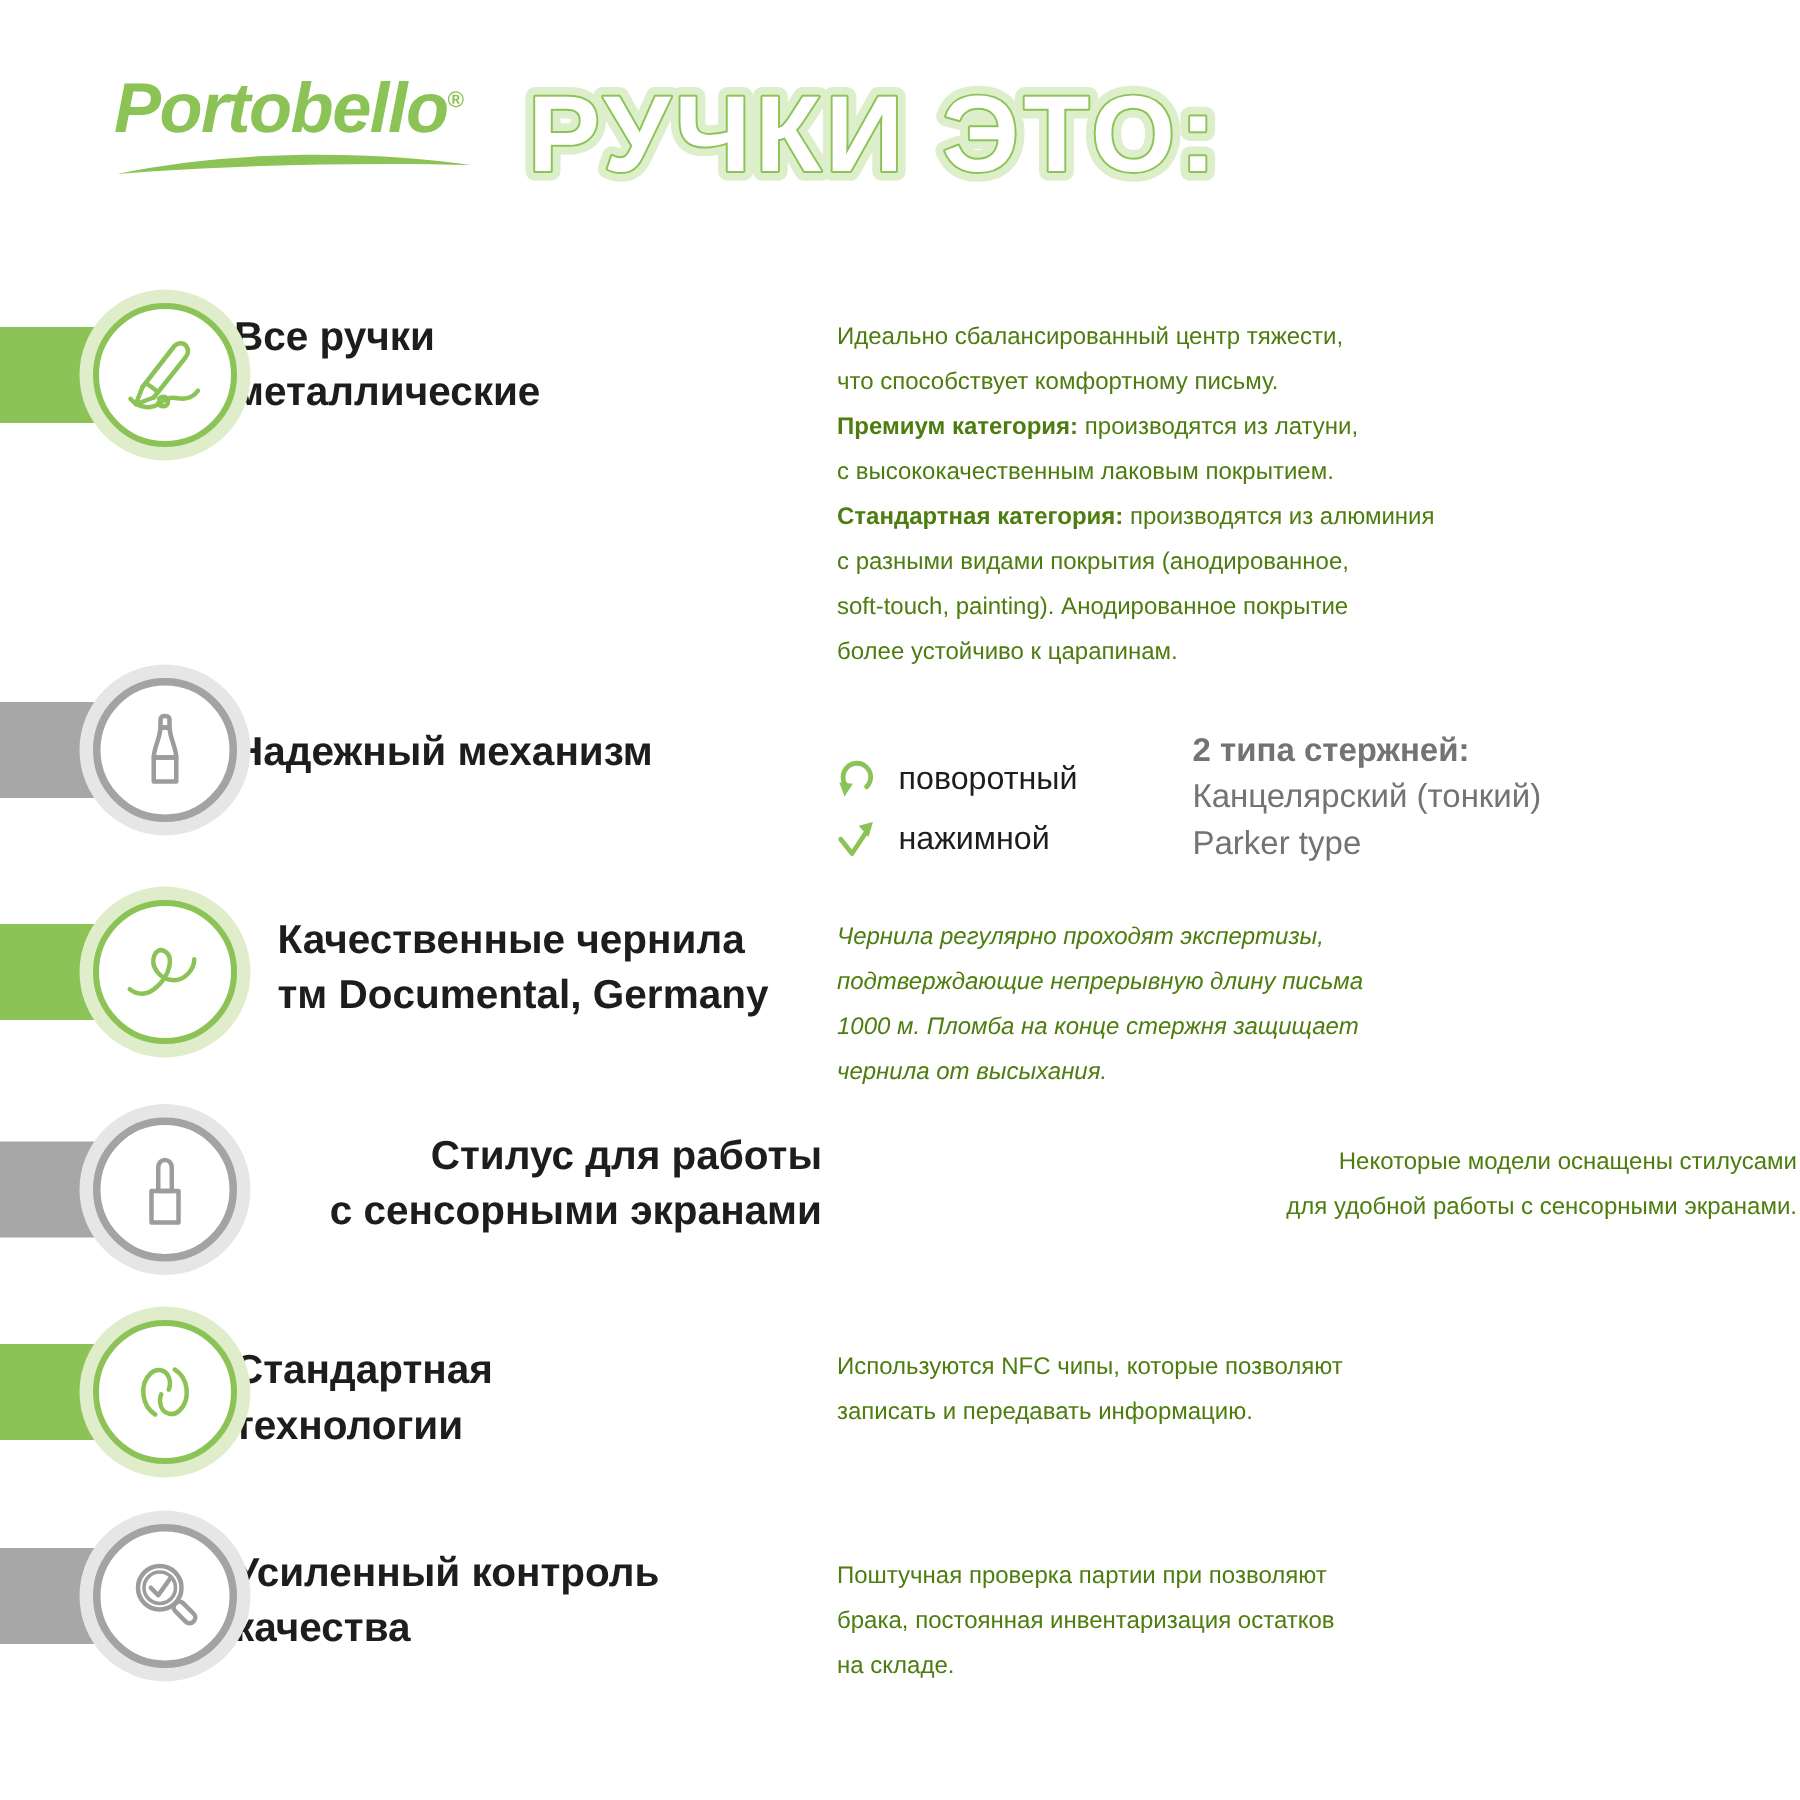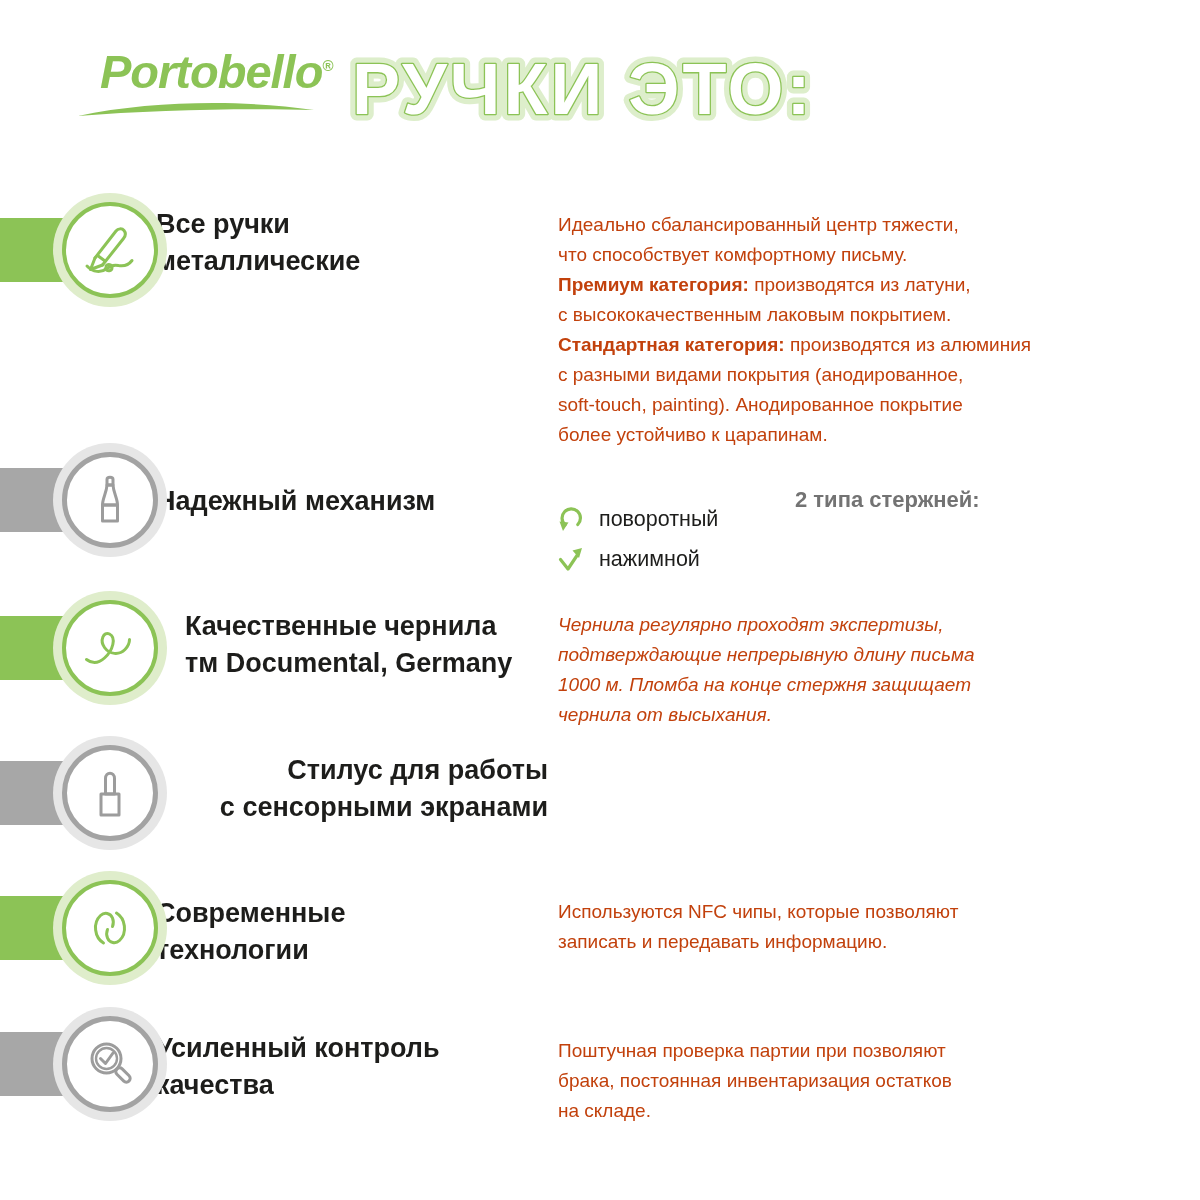--- a/index.html
+++ b/index.html
@@ -4,21 +4,21 @@
 <style>
   html,body{margin:0;padding:0;background:#ffffff;}
   .page{
     position:relative;width:1200px;height:1200px;background:#ffffff;overflow:hidden;
     font-family:"Liberation Sans", sans-serif;color:#1d1d1b;
   }
   
   .logo{position:absolute;left:76px;top:48px;width:250px;}
   .logo-text{
     font-size:47px;font-weight:700;font-style:italic;color:#8CC356;
-    letter-spacing:-1px;line-height:1;white-space:nowrap;margin-left:24px;
+    letter-spacing:-1px;line-height:1;white-space:nowrap;
   }
   .logo-reg{font-size:15px;font-weight:700;font-style:normal;vertical-align:super;color:#8CC356;}
   .logo-swoosh{display:block;margin-top:2px;}
   .big-title-svg{position:absolute;left:348px;top:40px;}
   .title-halo{
     font-family:"Liberation Sans",sans-serif;font-weight:800;font-size:72px;letter-spacing:3px;
     fill:#ffffff;stroke:#ddeecb;stroke-width:13;paint-order:stroke;stroke-linejoin:round;
   }
   .title-main{
     font-family:"Liberation Sans",sans-serif;font-weight:800;font-size:72px;letter-spacing:3px;
@@ -39,21 +39,21 @@
   .circle.green{border:4px solid #8CC356;}
   .circle.gray{border:5px solid #a3a3a3;}
   .icon-stroke-green{stroke:#8CC356;fill:none;stroke-width:3;stroke-linecap:round;stroke-linejoin:round;}
   .icon-stroke-gray{stroke:#9c9c9c;fill:none;stroke-width:3;stroke-linecap:round;stroke-linejoin:round;}
   .row-title{
     position:absolute;left:156px;width:392px;
     font-size:27px;font-weight:700;line-height:37px;white-space:pre-line;color:#1d1d1b;
   }
   .row-body{
     position:absolute;left:558px;width:640px;
-    font-size:19px;font-weight:400;line-height:30px;white-space:pre-line;color:#c2410c;
+    font-size:16px;font-weight:400;line-height:30px;white-space:pre-line;color:#4d7c0f;
   }
   .row-body b{font-weight:700;}
   
   .mech-item{position:absolute;left:556px;display:flex;align-items:center;gap:13px;margin-top:14px;}
   .mech-label{font-size:21.5px;line-height:30px;color:#1d1d1b;}
   .refills{position:absolute;left:795px;width:380px;font-size:22px;line-height:31px;color:#737373;}
   .refills-heading{font-weight:700;}
   .refills-items{white-space:pre-line;}
 </style>
 </head>
@@ -123,20 +123,22 @@
     <div class="mech-item" style="top:90px;">
       <svg width="30" height="30" viewBox="0 0 30 30">
         <path d="M4.5 15.5 L12 25 L21 11.5" fill="none" stroke="#8CC356" stroke-width="3.2" stroke-linecap="round" stroke-linejoin="round"></path>
         <polygon points="16.5,6.5 26,4 23,14" fill="#8CC356"></polygon>
       </svg>
       <span class="mech-label">нажимной</span>
     </div>
 
     <div class="refills" style="top:44px;">
       <div class="refills-heading">2 типа стержней:</div>
+      <div class="refills-items">Канцелярский (тонкий)
+Parker type</div>
     </div>
   </div>
 
   <div class="row" style="top:588px;">
     <div class="bar green"></div>
     <div class="halo green"></div>
     <div class="circle green">
       <svg width="60" height="60" viewBox="0 0 60 60">
         <path class="icon-stroke-green" d="M6.5 41.5 C13 46.5 19.5 44.5 24.5 40 C33 32.5 36.5 19.5 29.5 16 C23.5 13 19.5 22.5 24.5 29.5 C29.5 36.5 39 37.5 45 31.5 C48 28.5 49.5 25 49.5 21.5"></path>
       </svg>
@@ -155,34 +157,36 @@
     <div class="circle gray">
       <svg width="60" height="60" viewBox="0 0 60 60">
         <g class="icon-stroke-gray">
           <path d="M25.5 31 L25.5 15.5 C25.5 8.5 34.5 8.5 34.5 15.5 L34.5 31 Z"></path>
           <path d="M21 31 L39 31 L39 52 L21 52 Z"></path>
         </g>
       </svg>
     </div>
     <div class="row-title" style="top:19px;">Стилус для работы
 с сенсорными экранами</div>
+    <div class="row-body" style="top:27px;">Некоторые модели оснащены стилусами
+для удобной работы с сенсорными экранами.</div>
   </div>
 
   <div class="row" style="top:868px;">
     <div class="bar green"></div>
     <div class="halo green"></div>
     <div class="circle green">
       <svg width="60" height="60" viewBox="0 0 60 60">
         <g class="icon-stroke-green" stroke-width="3.4">
           <path d="M23.5 45 C14.5 39.5 12.5 25 20.5 17.5 C24.5 13.8 30.5 15 32.5 20 C33.5 22.5 33.5 26 32.5 28.5"></path>
           <path d="M36.5 15 C45.5 20.5 47.5 35 39.5 42.5 C35.5 46.2 29.5 45 27.5 40 C26.5 37.5 26.5 34 27.5 31.5"></path>
         </g>
       </svg>
     </div>
-    <div class="row-title" style="top:27px;">Современные
+    <div class="row-title" style="top:27px;">Стандартная
 технологии</div>
     <div class="row-body" style="top:29px;">Используются NFC чипы, которые позволяют
 записать и передавать информацию.</div>
   </div>
 
   <div class="row" style="top:1004px;">
     <div class="bar gray"></div>
     <div class="halo gray"></div>
     <div class="circle gray">
       <svg width="60" height="60" viewBox="0 0 60 60">

